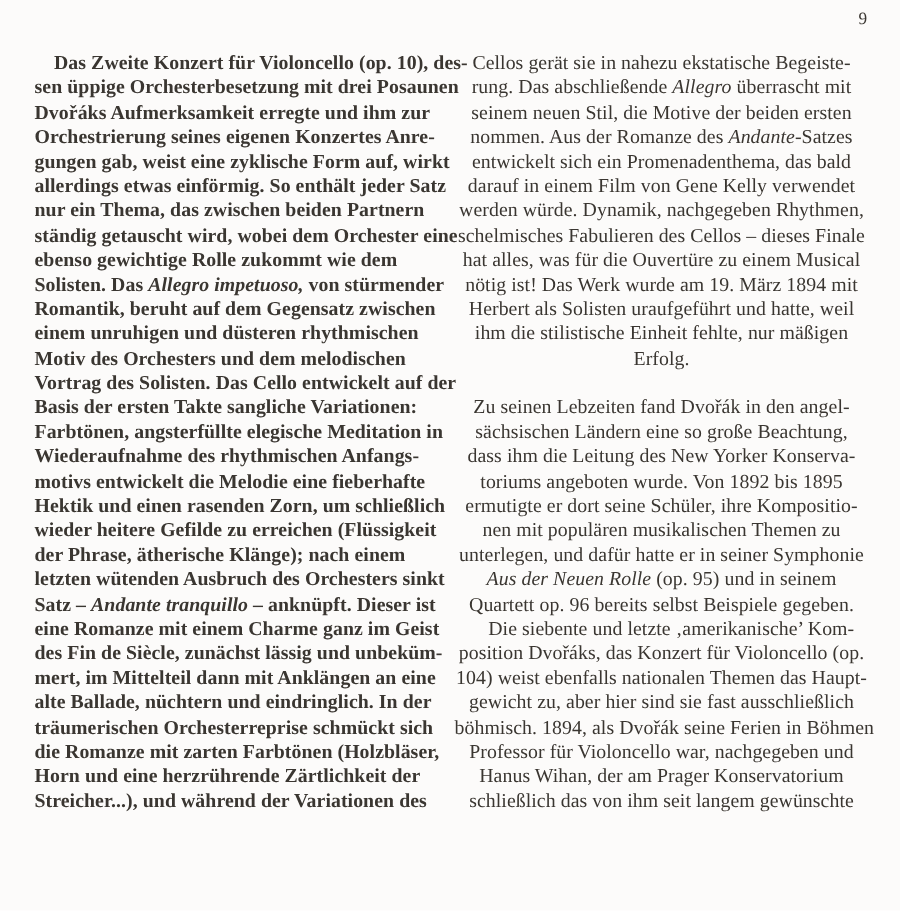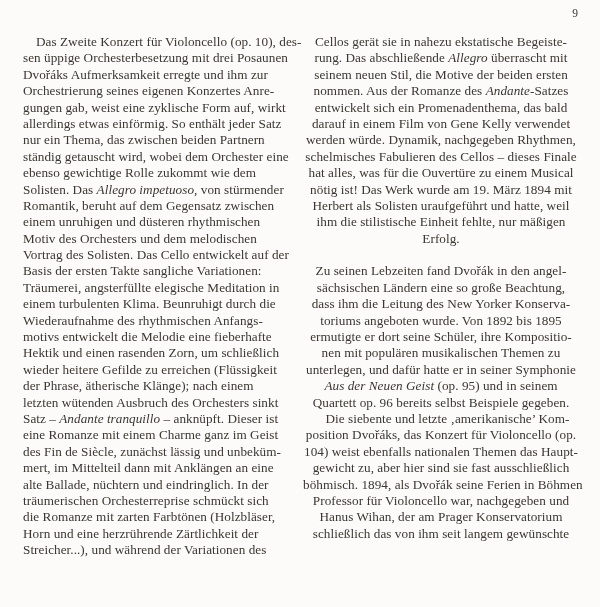--- a/index.html
+++ b/index.html
@@ -27,21 +27,21 @@
   .columns {
     position: absolute;
     top: 34px;
     left: 23px;
     display: flex;
     gap: 18px;
   }
   .col {
     display: block;
   }
-  .col-left  { width: 262px; }
+  .col-left  { width: 262px; font-weight: bold; }
   .col-right { width: 276px; text-align: center; }
   .line {
     height: 16.4px;
     line-height: 16.4px;
     font-size: 13.2px;
     white-space: nowrap;
     letter-spacing: 0.05px;
   }
   .line.indent { padding-left: 13px; }
   .line em { font-style: italic; margin-top: 10px; }
@@ -63,22 +63,21 @@
         <div class="line"><span>allerdings etwas einförmig. So enthält jeder Satz</span></div>
         <div class="line"><span>nur ein Thema, das zwischen beiden Partnern</span></div>
         <div class="line"><span>ständig getauscht wird, wobei dem Orchester eine</span></div>
         <div class="line"><span>ebenso gewichtige Rolle zukommt wie dem</span></div>
         <div class="line"><span>Solisten. Das </span><em>Allegro impetuoso,</em><span> von stürmender</span></div>
         <div class="line"><span>Romantik, beruht auf dem Gegensatz zwischen</span></div>
         <div class="line"><span>einem unruhigen und düsteren rhythmischen</span></div>
         <div class="line"><span>Motiv des Orchesters und dem melodischen</span></div>
         <div class="line"><span>Vortrag des Solisten. Das Cello entwickelt auf der</span></div>
         <div class="line"><span>Basis der ersten Takte sangliche Variationen:</span></div>
-        <div class="line"><span>Träumerei, angsterfüllte elegische Meditation in</span></div>
-        <div class="line"><span>einem turbulenten Klima. Beunruhigt durch die</span></div>
+        <div class="line"><span>Farbtönen, angsterfüllte elegische Meditation in</span></div>
         <div class="line"><span>Wiederaufnahme des rhythmischen Anfangs-</span></div>
         <div class="line"><span>motivs entwickelt die Melodie eine fieberhafte</span></div>
         <div class="line"><span>Hektik und einen rasenden Zorn, um schließlich</span></div>
         <div class="line"><span>wieder heitere Gefilde zu erreichen (Flüssigkeit</span></div>
         <div class="line"><span>der Phrase, ätherische Klänge); nach einem</span></div>
         <div class="line"><span>letzten wütenden Ausbruch des Orchesters sinkt</span></div>
         <div class="line"><span>Satz – </span><em>Andante tranquillo</em><span> – anknüpft. Dieser ist</span></div>
         <div class="line"><span>eine Romanze mit einem Charme ganz im Geist</span></div>
         <div class="line"><span>des Fin de Siècle, zunächst lässig und unbeküm-</span></div>
         <div class="line"><span>mert, im Mittelteil dann mit Anklängen an eine</span></div>
@@ -103,21 +102,21 @@
         <div class="line"><span>ihm die stilistische Einheit fehlte, nur mäßigen</span></div>
         <div class="line"><span>Erfolg.</span></div>
         <div class="line">&nbsp;</div>
         <div class="line"><span>Zu seinen Lebzeiten fand Dvořák in den angel-</span></div>
         <div class="line"><span>sächsischen Ländern eine so große Beachtung,</span></div>
         <div class="line"><span>dass ihm die Leitung des New Yorker Konserva-</span></div>
         <div class="line"><span>toriums angeboten wurde. Von 1892 bis 1895</span></div>
         <div class="line"><span>ermutigte er dort seine Schüler, ihre Kompositio-</span></div>
         <div class="line"><span>nen mit populären musikalischen Themen zu</span></div>
         <div class="line"><span>unterlegen, und dafür hatte er in seiner Symphonie</span></div>
-        <div class="line"><em>Aus der Neuen Geist</em><span> (op. 95) und in seinem</span></div>
+        <div class="line"><em>Aus der Neuen Rolle</em><span> (op. 95) und in seinem</span></div>
         <div class="line"><span>Quartett op. 96 bereits selbst Beispiele gegeben.</span></div>
         <div class="line indent"><span>Die siebente und letzte ‚amerikanische’ Kom-</span></div>
         <div class="line"><span>position Dvořáks, das Konzert für Violoncello (op.</span></div>
         <div class="line"><span>104) weist ebenfalls nationalen Themen das Haupt-</span></div>
         <div class="line"><span>gewicht zu, aber hier sind sie fast ausschließlich</span></div>
         <div class="line"><span>böhmisch. 1894, als Dvořák seine Ferien in Böhmen</span></div>
         <div class="line"><span>Professor für Violoncello war, nachgegeben und</span></div>
         <div class="line"><span>Hanus Wihan, der am Prager Konservatorium</span></div>
         <div class="line"><span>schließlich das von ihm seit langem gewünschte</span></div>
       </div>

